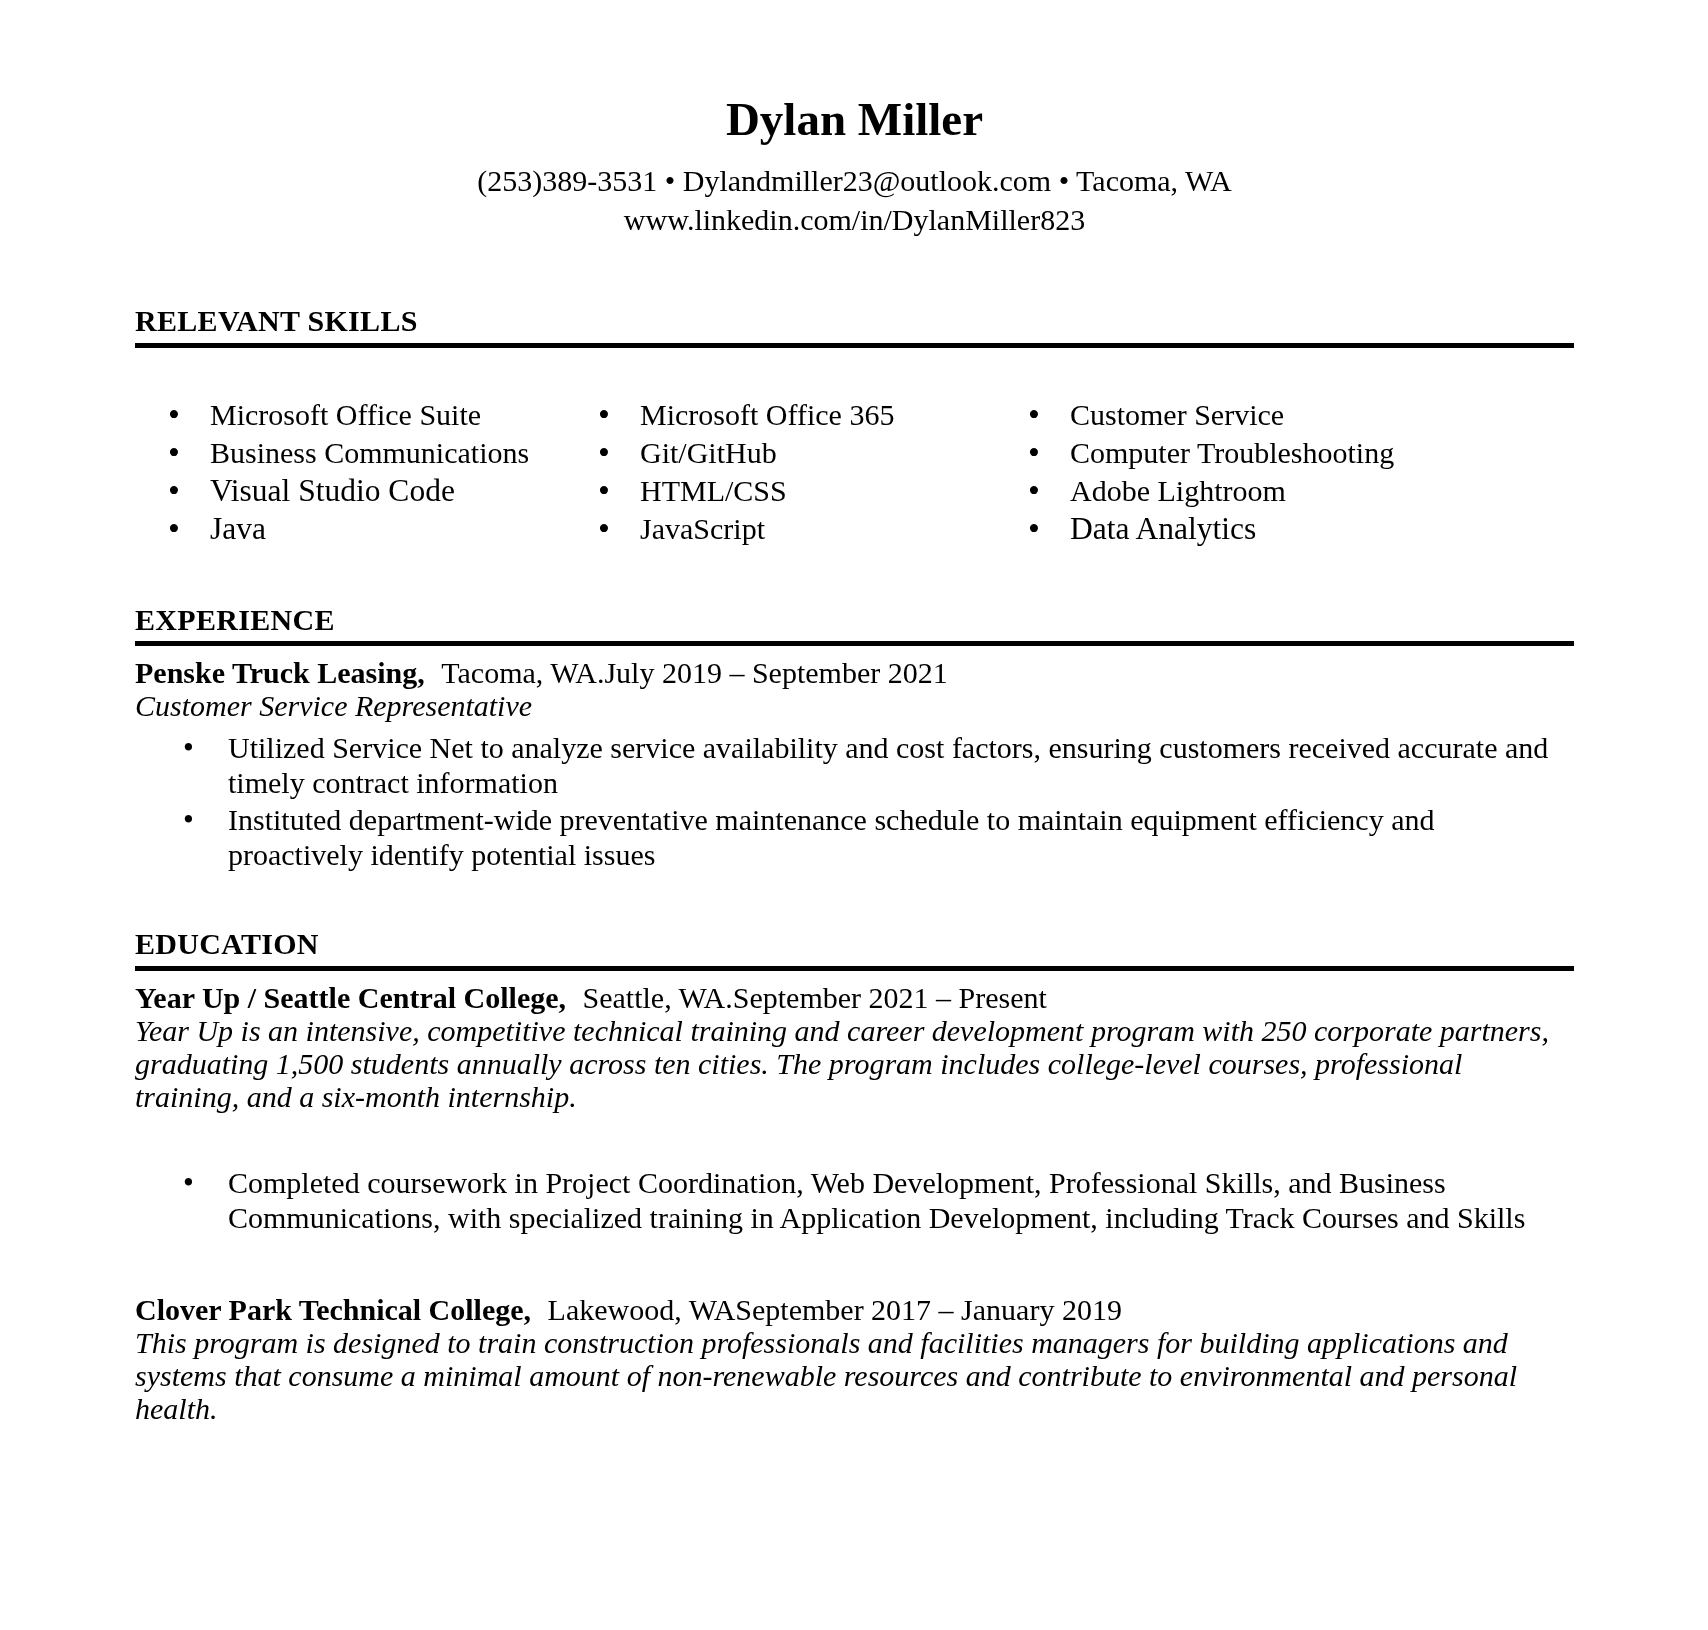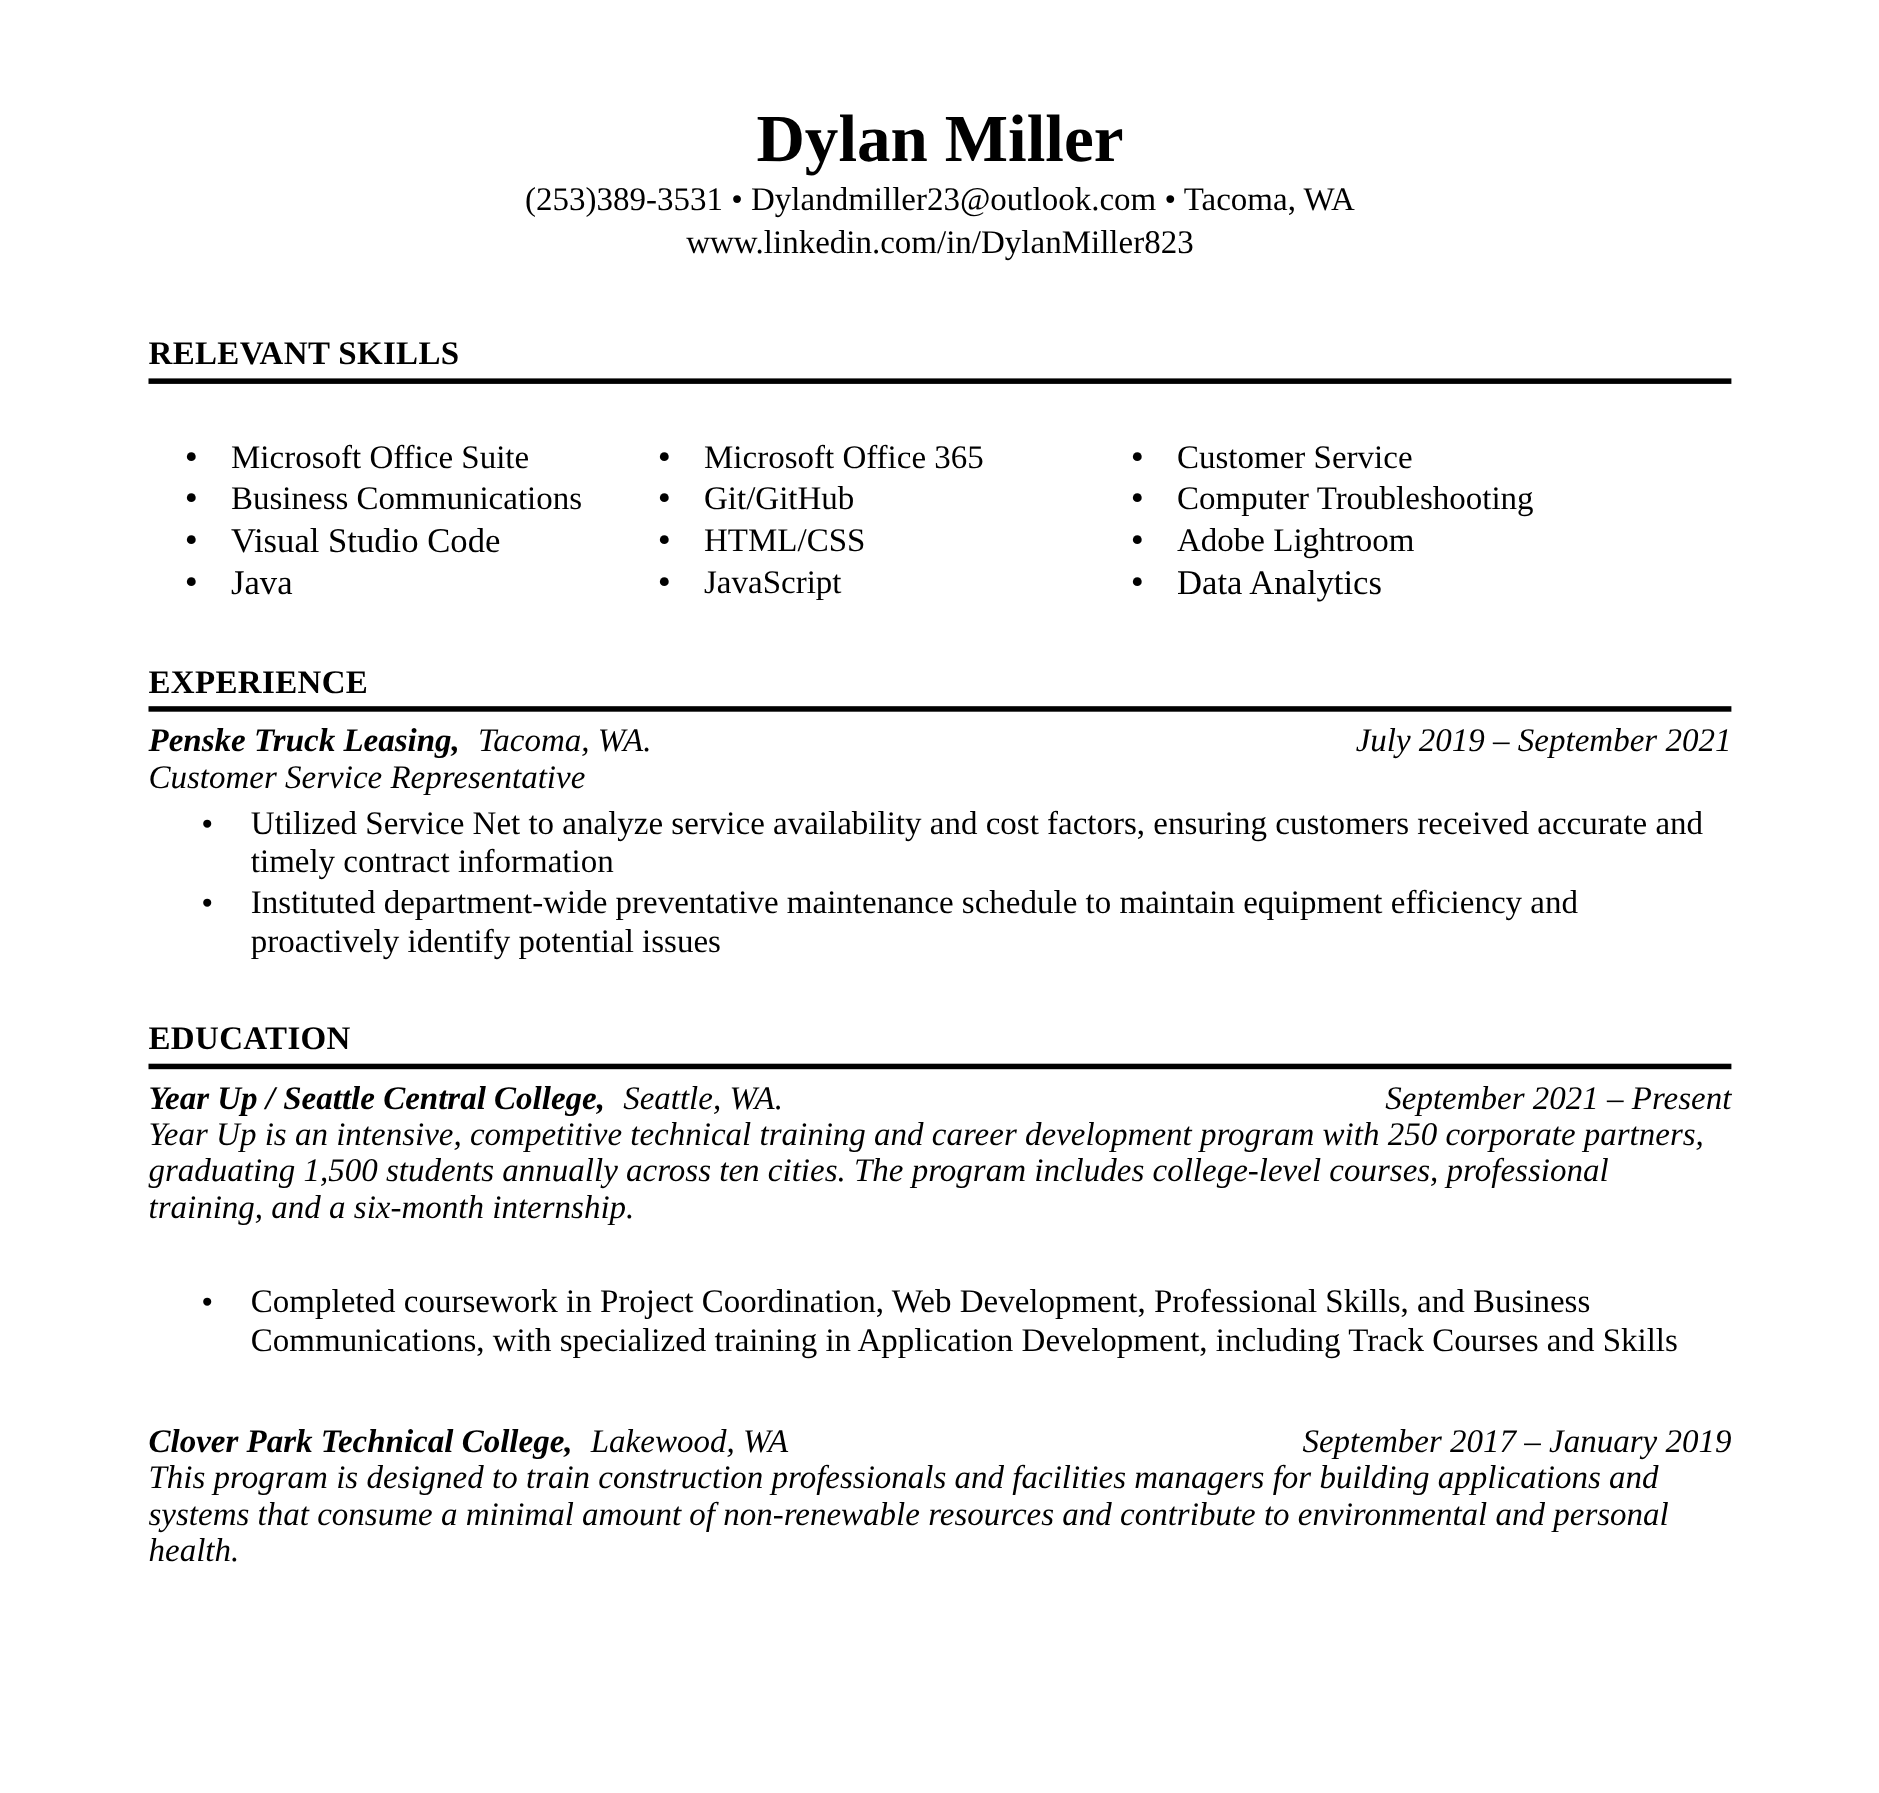--- a/index.html
+++ b/index.html
@@ -10,21 +10,21 @@
     background: #ffffff;
     color: #000000;
     font-family: "Liberation Serif", "DejaVu Serif", serif;
     font-size: 30px;
     -webkit-font-smoothing: antialiased;
   }
   .page { padding: 96px 134px 0 135px; }
 
   
   .doc-header { text-align: center; }
-  .name { font-size: 61px; font-weight: bold; line-height: 1; margin: 0 0 5px 0; }
+  .name { font-size: 47px; font-weight: bold; line-height: 1; margin: 0 0 18px 0; }
   .contact-line { line-height: 39px; }
 
   
   .section-title {
     font-weight: bold;
     letter-spacing: 0.3px;
     padding-bottom: 6px;
     border-bottom: 5px solid #000;
     line-height: 1.05;
   }
@@ -36,21 +36,21 @@
   .skills-grid { display: flex; margin-top: 48px; }
   .skills-col { list-style: none; margin: 0; padding: 0; }
   .skills-col.c1 { margin-left: 33px; width: 430px; }
   .skills-col.c2 { width: 430px; }
   .skills-col.c3 { flex: 1; }
   .skill-item { position: relative; padding-left: 42px; line-height: 38px; }
   .skill-item::before { content: "\2022"; position: absolute; left: 0; font-size: 34px; }
   .skill-item.alt { font-size: 31.5px; }
 
   
-  .entry-head { display: flex; justify-content: space-between; margin-top: 10px; line-height: 33px; font-style: italic; }
+  .entry-head { display: flex; justify-content: flex-start; margin-top: 10px; line-height: 33px; }
   .entry-org-line { white-space: nowrap; }
   .org-name { font-weight: bold; }
   .org-loc { margin-left: 9px; }
   .entry-dates { white-space: nowrap; }
   .entry-role { font-style: italic; line-height: 33px; }
   .entry-desc { font-style: italic; line-height: 33px; }
 
   .bullets { list-style: none; margin: 8px 0 0 0; padding: 0; }
   .bullets li { position: relative; padding-left: 93px; line-height: 35px; margin-bottom: 2px; }
   .bullets li::before { content: "\2022"; position: absolute; left: 48px; font-size: 31px; }

